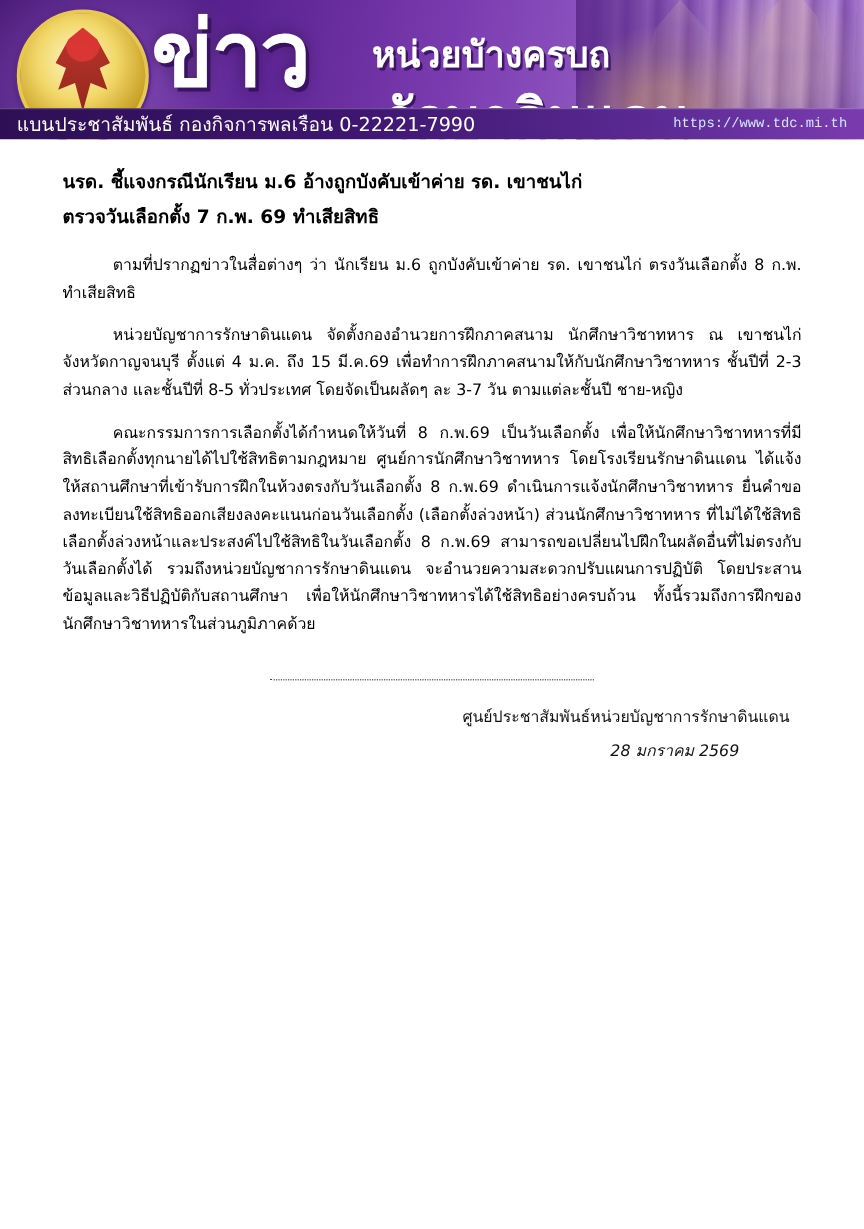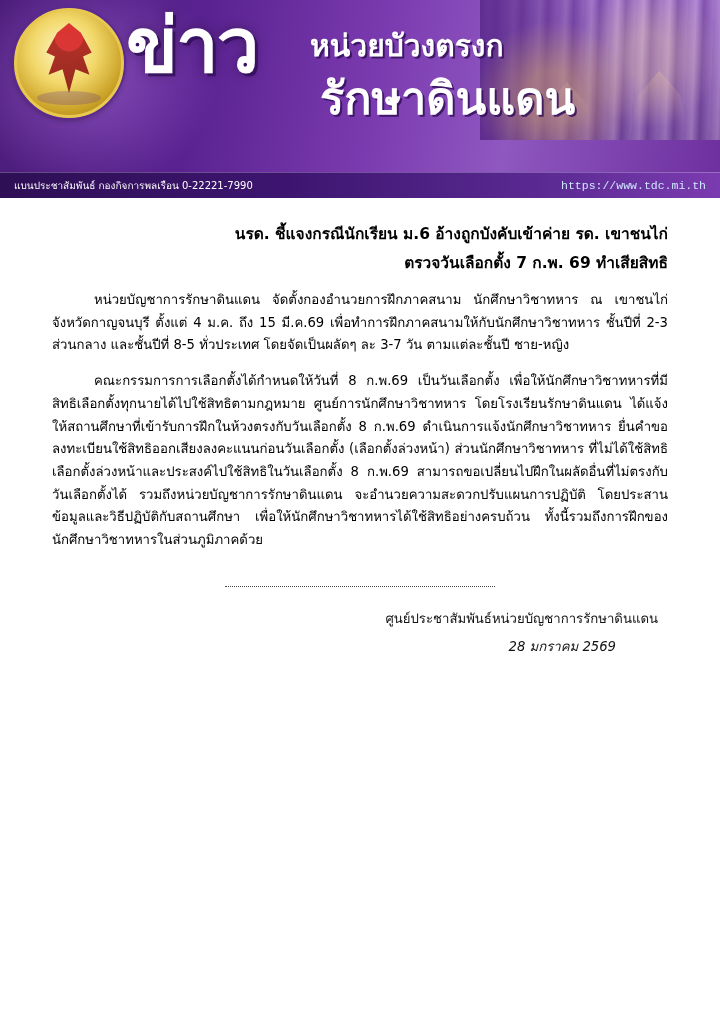--- a/index.html
+++ b/index.html
@@ -13,21 +13,21 @@
     font-family: "DejaVu Sans", "Liberation Sans", sans-serif;
     color: #111111;
     overflow: hidden;
     position: relative;
   }
 
   
   .banner {
     position: relative;
     width: 720px;
-    height: 198px;
+    height: 116px;
     background: linear-gradient(100deg, #4b1d7a 0%, #5a2290 28%, #7b3bb0 52%, #8f57c0 70%, #6d2f9e 100%);
     overflow: hidden;
   }
   .banner-left-glow {
     position: absolute;
     left: -40px; top: -30px;
     width: 260px; height: 220px;
     background: radial-gradient(ellipse at center, rgba(150,90,200,.75) 0%, rgba(80,30,130,0) 70%);
   }
   .banner-photo {
@@ -132,37 +132,37 @@
     background: linear-gradient(90deg, #2e0f55 0%, #3d1570 40%, #5a2a92 75%, #7b3bb0 100%);
     border-top: 1px solid rgba(255,255,255,.25);
     display: flex;
     align-items: center;
     justify-content: space-between;
     box-sizing: border-box;
     padding: 0 14px;
   }
   .banner-strip .left {
     color: #ffffff;
-    font-size: 10px;
+    font-size: 16px;
     white-space: nowrap;
   }
   .banner-strip .right {
     color: #cfe8ff;
     font-size: 11.5px;
     white-space: nowrap;
     font-family: Liberation Mono, monospace;
   }
 
   
   .doc {
     box-sizing: border-box;
     padding: 22px 52px 0 52px;
   }
   .title {
-    text-align: right;
+    text-align: left;
     font-size: 15.5px;
     font-weight: bold;
     line-height: 1.9;
     color: #000;
   }
   .title div { white-space: nowrap; }
 
   .para {
     font-size: 13.2px;
     line-height: 1.72;
@@ -194,37 +194,38 @@
 
 <div class="banner">
   <div class="banner-left-glow"></div>
   <div class="banner-photo"></div>
   <div class="banner-temple"></div>
 
   <div class="emblem"></div>
 
   <div class="headline">
     <div class="kh">ข่าว</div>
-    <div class="ln1">หน่วยบัวงตรงก</div>
+    <div class="ln1">หน่วยบัางครบถ</div>
     <div class="ln2">รักษาดินแดน</div>
   </div>
 
   <div class="banner-strip">
     <span class="left">แบนประชาสัมพันธ์ กองกิจการพลเรือน 0-22221-7990</span>
     <span class="right">https://www.tdc.mi.th</span>
   </div>
 </div>
 
 <div class="doc">
 
   <div class="title">
     <div>นรด. ชี้แจงกรณีนักเรียน ม.6 อ้างถูกบังคับเข้าค่าย รด. เขาชนไก่</div>
     <div>ตรวจวันเลือกตั้ง 7 ก.พ. 69 ทำเสียสิทธิ</div>
   </div>
 
+  <p class="para">ตามที่ปรากฏข่าวในสื่อต่างๆ ว่า นักเรียน ม.6 ถูกบังคับเข้าค่าย รด. เขาชนไก่ ตรงวันเลือกตั้ง 8 ก.พ. ทำเสียสิทธิ</p>
   <p class="para tight">หน่วยบัญชาการรักษาดินแดน จัดตั้งกองอำนวยการฝึกภาคสนาม นักศึกษาวิชาทหาร ณ เขาชนไก่ จังหวัดกาญจนบุรี ตั้งแต่ 4 ม.ค. ถึง 15 มี.ค.69 เพื่อทำการฝึกภาคสนามให้กับนักศึกษาวิชาทหาร ชั้นปีที่ 2-3 ส่วนกลาง และชั้นปีที่ 8-5 ทั่วประเทศ โดยจัดเป็นผลัดๆ ละ 3-7 วัน ตามแต่ละชั้นปี ชาย-หญิง</p>
   <p class="para tight">คณะกรรมการการเลือกตั้งได้กำหนดให้วันที่ 8 ก.พ.69 เป็นวันเลือกตั้ง เพื่อให้นักศึกษาวิชาทหารที่มีสิทธิเลือกตั้งทุกนายได้ไปใช้สิทธิตามกฎหมาย ศูนย์การนักศึกษาวิชาทหาร โดยโรงเรียนรักษาดินแดน ได้แจ้งให้สถานศึกษาที่เข้ารับการฝึกในห้วงตรงกับวันเลือกตั้ง 8 ก.พ.69 ดำเนินการแจ้งนักศึกษาวิชาทหาร ยื่นคำขอลงทะเบียนใช้สิทธิออกเสียงลงคะแนนก่อนวันเลือกตั้ง (เลือกตั้งล่วงหน้า) ส่วนนักศึกษาวิชาทหาร ที่ไม่ได้ใช้สิทธิเลือกตั้งล่วงหน้าและประสงค์ไปใช้สิทธิในวันเลือกตั้ง 8 ก.พ.69 สามารถขอเปลี่ยนไปฝึกในผลัดอื่นที่ไม่ตรงกับวันเลือกตั้งได้ รวมถึงหน่วยบัญชาการรักษาดินแดน จะอำนวยความสะดวกปรับแผนการปฏิบัติ โดยประสานข้อมูลและวิธีปฏิบัติกับสถานศึกษา เพื่อให้นักศึกษาวิชาทหารได้ใช้สิทธิอย่างครบถ้วน ทั้งนี้รวมถึงการฝึกของนักศึกษาวิชาทหารในส่วนภูมิภาคด้วย</p>
 
   <div class="divider"></div>
 
   <div class="signoff">
     <div>ศูนย์ประชาสัมพันธ์หน่วยบัญชาการรักษาดินแดน</div>
     <div class="date">28 มกราคม 2569</div>
   </div>
 

